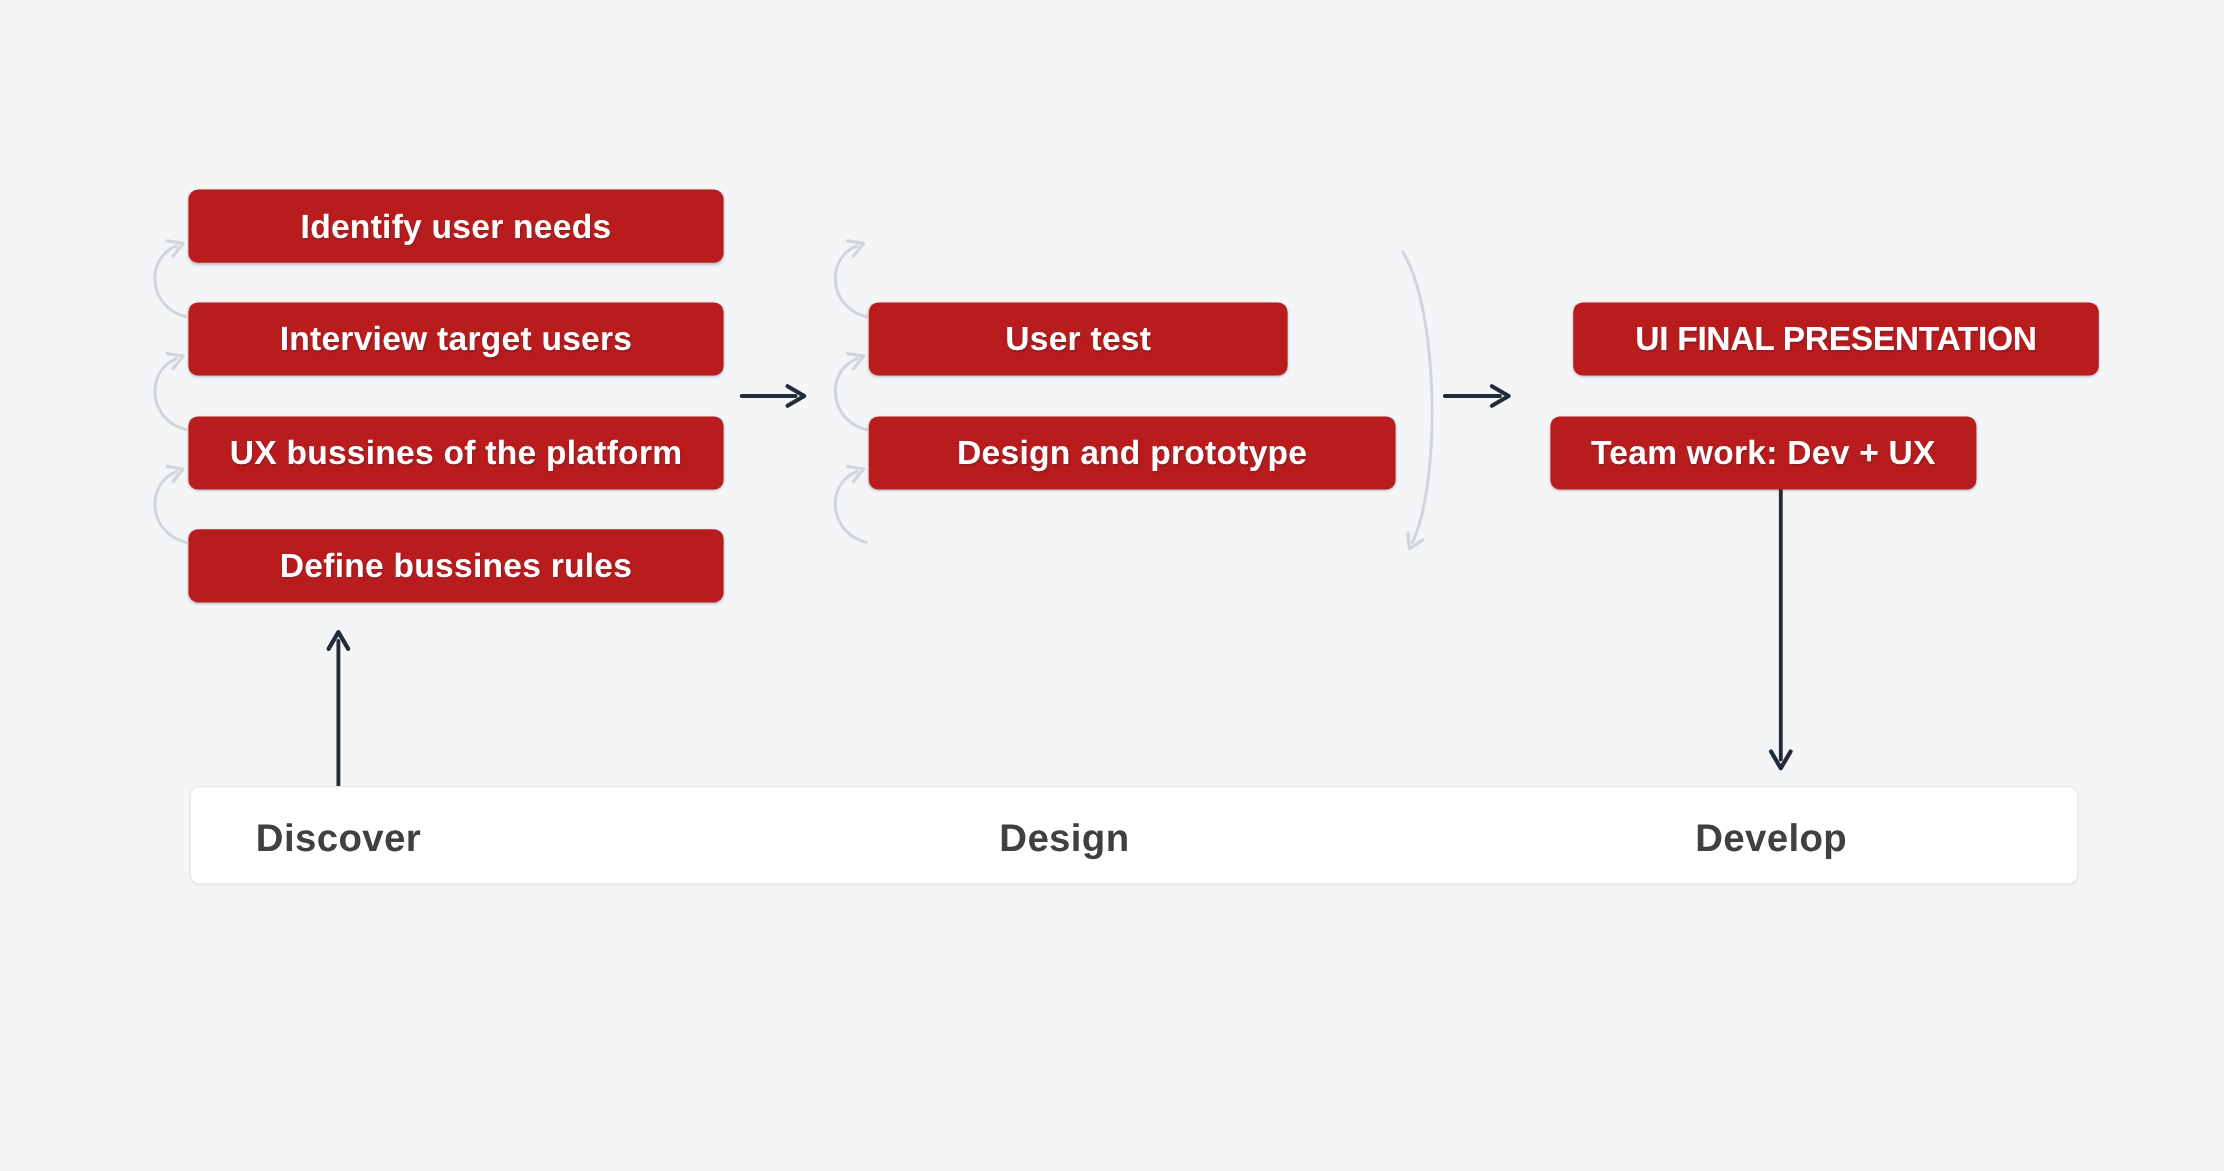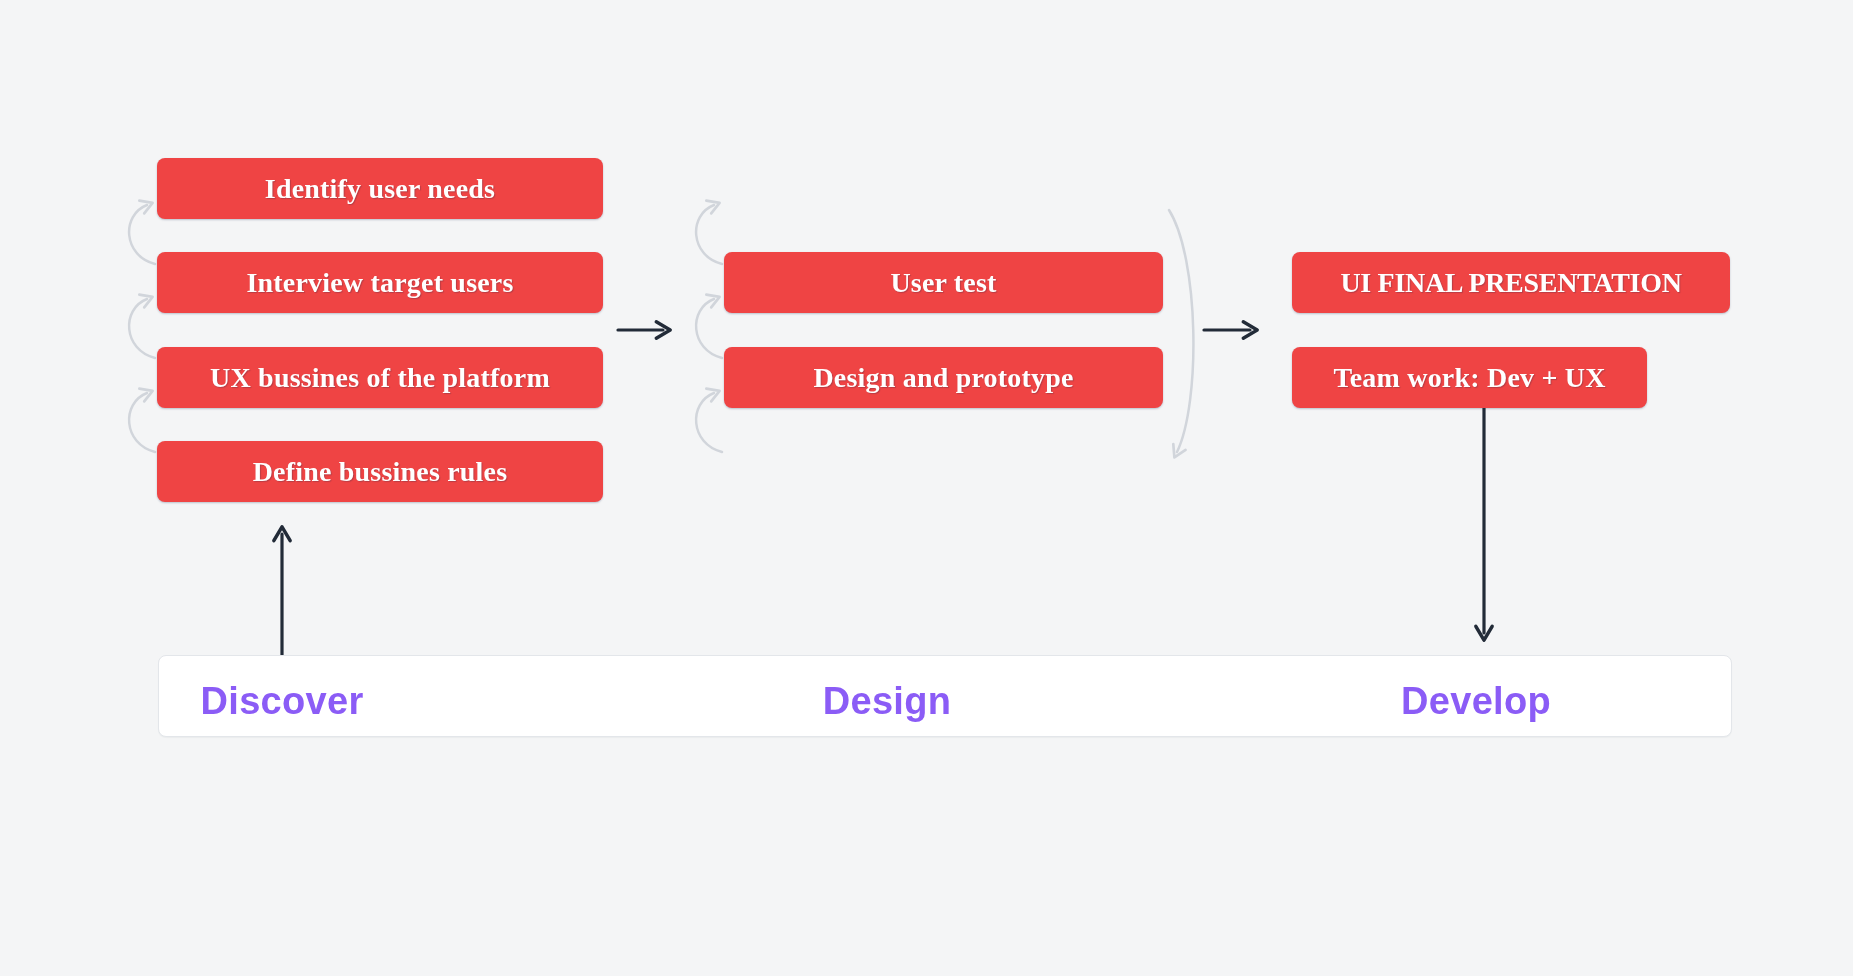--- a/index.html
+++ b/index.html
@@ -13,52 +13,52 @@
     background:#f4f5f6;
     overflow:hidden;
   }
   .connectors{
     position:absolute;left:0;top:0;width:1853px;height:976px;
     pointer-events:none;
   }
   .node{
     position:absolute;
     height:61px;
-    background:#ef4444;
+    background:#b91c1c;
     border-radius:8px;
     color:#ffffff;
     font-size:28px;
     font-weight:700;
     line-height:61px;
     text-align:center;
     letter-spacing:0.2px;
     text-shadow:1px 1px 1px rgba(20,40,70,0.25);
     box-shadow:0 1px 2px rgba(20,45,85,0.25);
     white-space:nowrap;
-    font-family:Liberation Serif, serif;
   }
   .node.caps{
     letter-spacing:-0.3px;
+    margin-left:19px;
   }
   .phase-bar{
     position:absolute;
     left:158px;top:655px;
     width:1572px;height:80px;
     background:#ffffff;
     border:1px solid #e3e6ea;
     border-radius:8px;
     box-shadow:0 1px 1px rgba(30,40,60,0.04);
   }
   .phase{
     position:absolute;
     top:680px;
     transform:translateX(-50%);
-    font-size:38px;
+    font-size:32px;
     font-weight:700;
-    color:#8b5cf6;
+    color:#404040;
     letter-spacing:0.3px;
     white-space:nowrap;
   }
 </style>
 </head>
 <body>
 
 <div class="canvas">
 
   <svg class="connectors" viewBox="0 0 1853 976" xmlns="http://www.w3.org/2000/svg">
@@ -85,21 +85,21 @@
     <path d="M1204,330 H1250" fill="none" stroke="#222b38" stroke-width="3.2" stroke-linecap="round" marker-end="url(#headDark)"></path>
     <path d="M282,656 V534" fill="none" stroke="#222b38" stroke-width="3.2" stroke-linecap="round" marker-end="url(#headDark)"></path>
     <path d="M1484,407 V633" fill="none" stroke="#222b38" stroke-width="3.2" stroke-linecap="round" marker-end="url(#headDark)"></path>
   </svg>
 
   <div class="node" style="left:157px;top:158px;width:446px">Identify user needs</div>
   <div class="node" style="left:157px;top:252px;width:446px">Interview target users</div>
   <div class="node" style="left:157px;top:347px;width:446px">UX bussines of the platform</div>
   <div class="node" style="left:157px;top:441px;width:446px">Define bussines rules</div>
 
-  <div class="node" style="left:724px;top:252px;width:439px">User test</div>
+  <div class="node" style="left:724px;top:252px;width:349px">User test</div>
   <div class="node" style="left:724px;top:347px;width:439px">Design and prototype</div>
 
   <div class="node caps" style="left:1292px;top:252px;width:438px">UI FINAL PRESENTATION</div>
   <div class="node" style="left:1292px;top:347px;width:355px">Team work: Dev + UX</div>
 
   <div class="phase-bar"></div>
   <div class="phase" style="left:282px">Discover</div>
   <div class="phase" style="left:887px">Design</div>
   <div class="phase" style="left:1476px">Develop</div>
 

